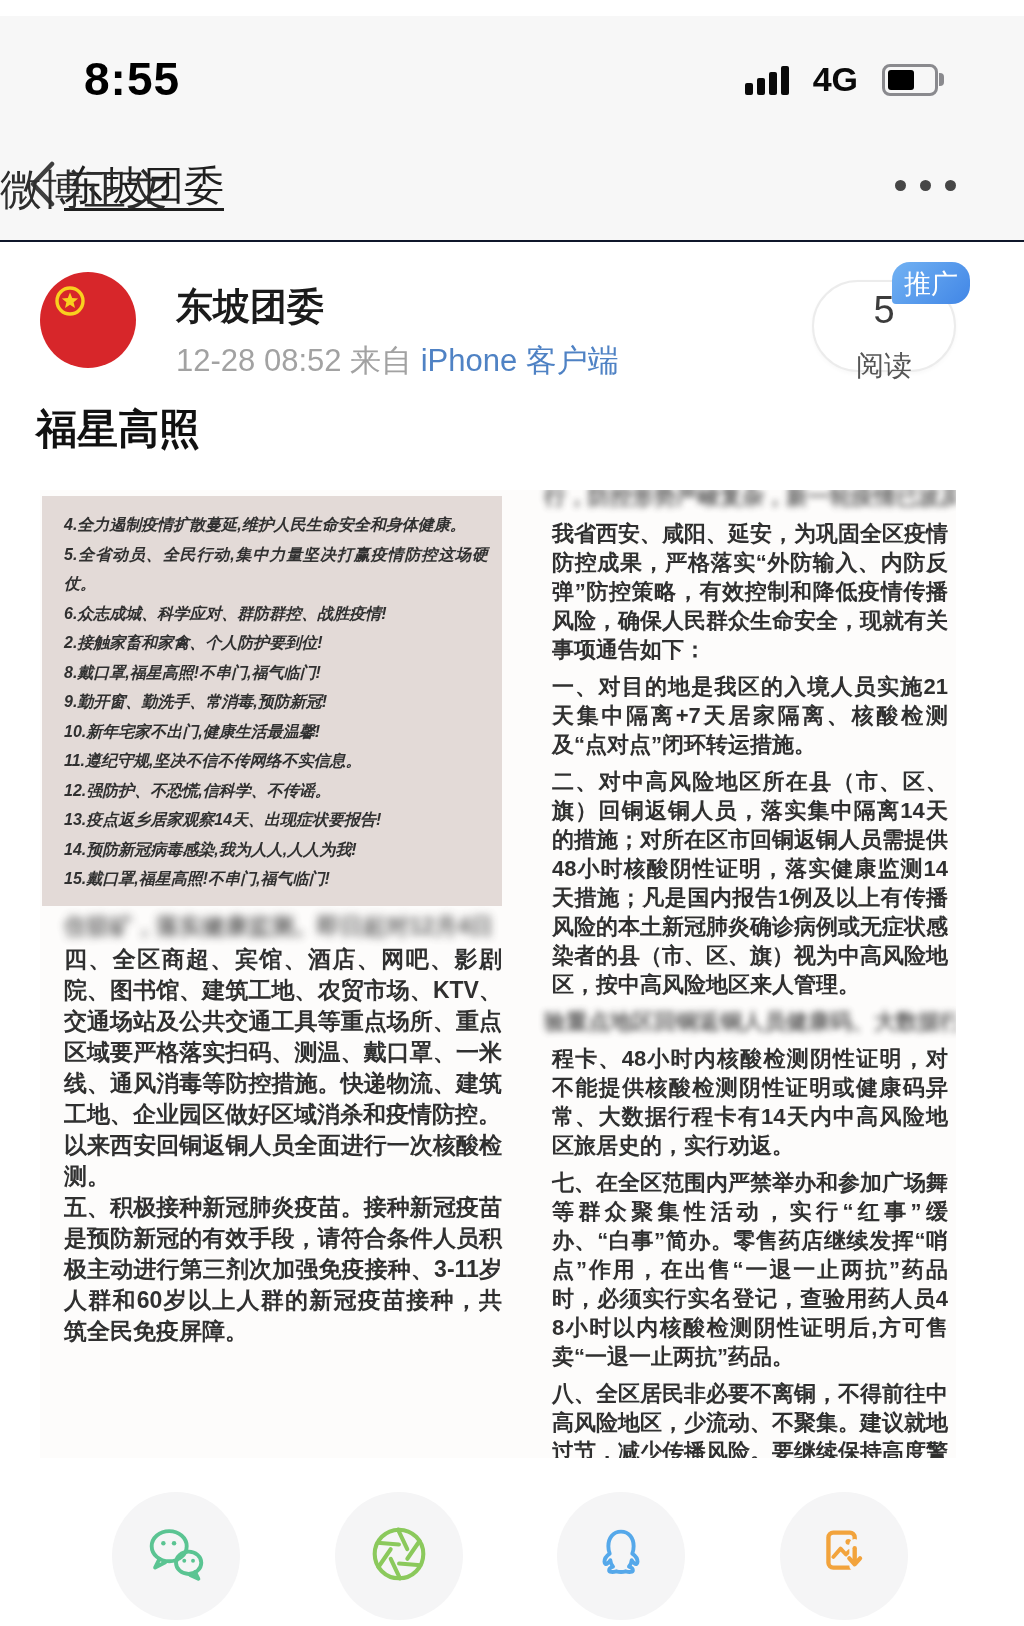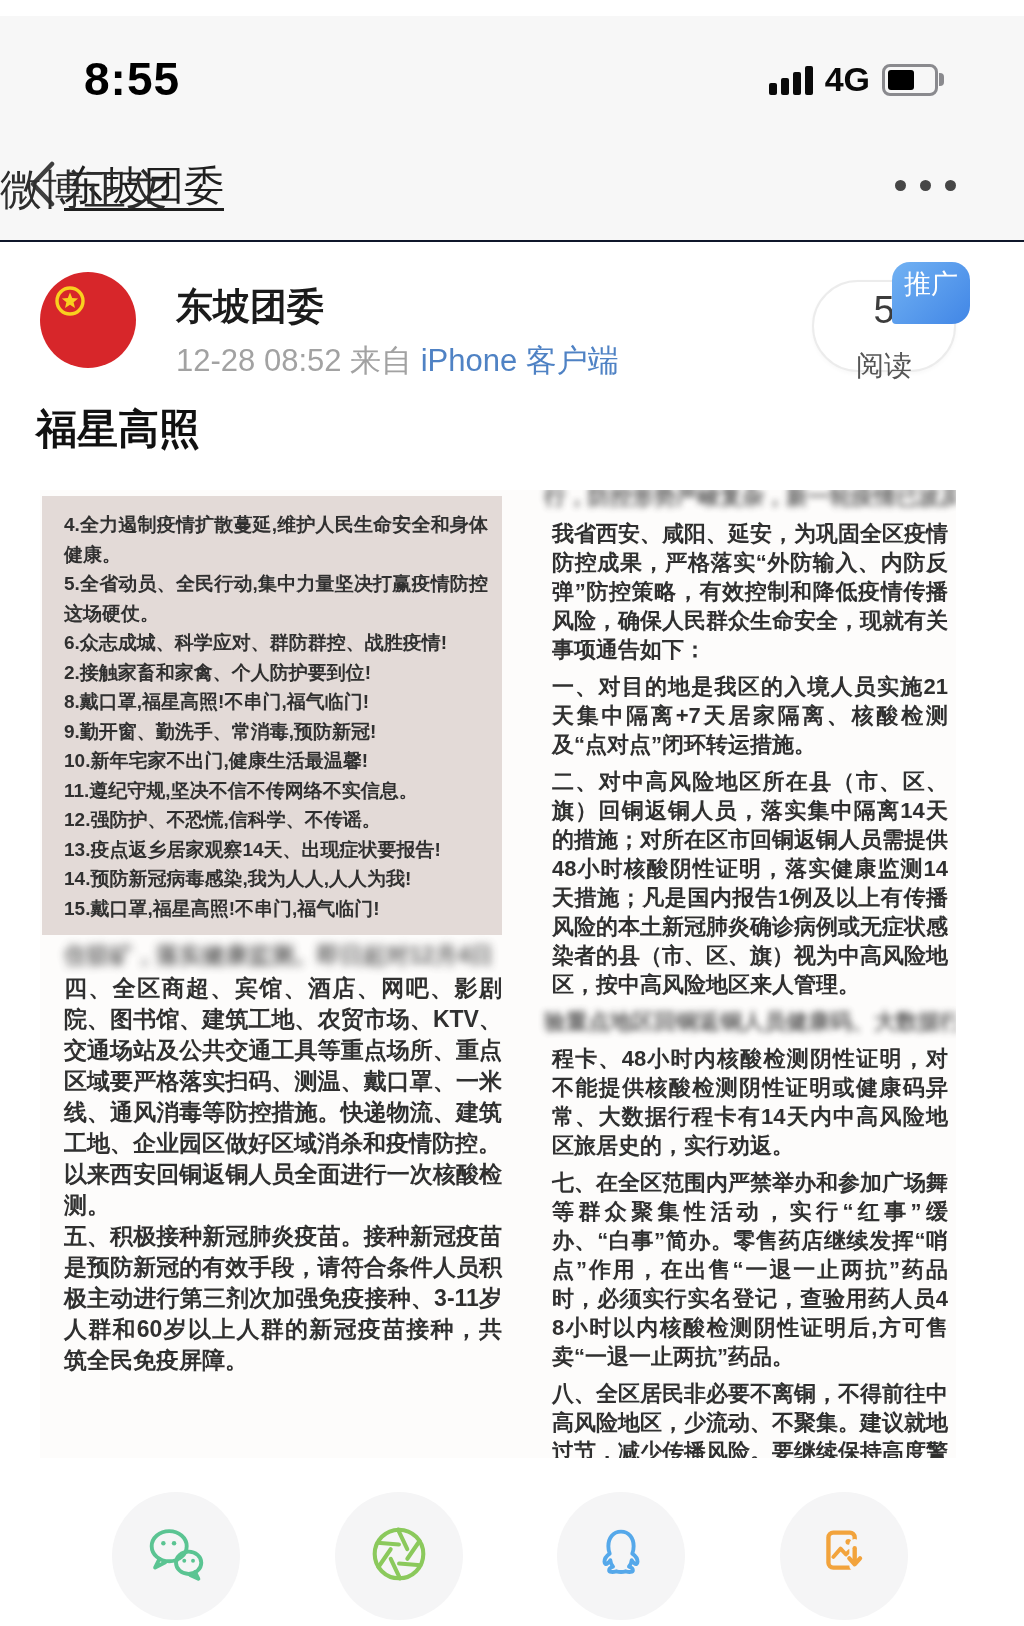--- a/index.html
+++ b/index.html
@@ -4,21 +4,21 @@
 <style>
   html,body{margin:0;padding:0;}
   body{
     width:1024px;height:1626px;position:relative;overflow:hidden;background:#fff;
     font-family:"Liberation Sans","DejaVu Sans",sans-serif;color:#222;
   }
   
   .topbars{position:absolute;top:0;left:0;right:0;height:224px;background:#f7f7f7;
     border-bottom:2px solid #0f172a;margin-top:16px;}
   .time{position:absolute;left:84px;top:36px;font-size:46px;font-weight:700;color:#000;letter-spacing:1px;}
-  .status-right{position:absolute;right:86px;top:44px;display:flex;align-items:center;gap:12px;}
+  .status-right{position:absolute;right:86px;top:44px;display:flex;align-items:center;gap:24px;}
   .signal-bars{display:flex;align-items:flex-end;gap:4px;height:30px;}
   .signal-bars i{width:8px;background:#0a0a0a;border-radius:2px;display:block;}
   .sb1{height:12px}.sb2{height:17px}.sb3{height:23px}.sb4{height:29px}
   .net-label{font-size:34px;font-weight:600;color:#0a0a0a;}
   .battery{width:50px;height:26px;border:3px solid #8a8a8e;border-radius:8px;position:relative;background:#f7f7f7;}
   .battery .level{position:absolute;left:3px;top:3px;bottom:3px;width:26px;background:#000;border-radius:3px;}
   .battery .nub{position:absolute;right:-9px;top:6px;width:5px;height:13px;background:#8a8a8e;border-radius:0 4px 4px 0;}
   
   .back-btn{position:absolute;left:28px;top:142px;display:flex;align-items:center;gap:8px;cursor:pointer;}
   .back-label{font-size:40px;color:#1f1f1f;font-weight:500;text-decoration:underline;
@@ -29,32 +29,32 @@
   
   .avatar{position:absolute;left:40px;top:272px;width:96px;height:96px;border-radius:50%;cursor:pointer;}
   .author{position:absolute;left:176px;top:282px;font-size:37px;font-weight:700;color:#1b1b1b;cursor:pointer;}
   .meta{position:absolute;left:176px;top:340px;font-size:31px;color:#a2a2a2;}
   .meta .link{color:#4f82c4;cursor:pointer;}
   .reads-pill{position:absolute;left:812px;top:280px;width:140px;height:88px;background:#fff;
     border:2px solid #ececec;border-radius:46px;text-align:center;box-shadow:0 2px 4px rgba(0,0,0,.03);}
   .reads-count{font-size:38px;color:#3c3c3c;margin-top:9px;line-height:1.05;}
   .reads-label{font-size:28px;color:#565656;margin-top:16px;}
   .promo-badge{position:absolute;left:892px;top:262px;background:linear-gradient(135deg,#72b2f3,#4186e6);
-    color:#fff;font-size:27px;padding:4px 12px 22px;border-radius:18px 18px 18px 4px;}
+    color:#fff;font-size:27px;padding:4px 12px 2px;border-radius:18px 18px 18px 4px;}
   .post-body{position:absolute;left:36px;top:402px;font-size:41px;font-weight:600;color:#111;}
   
   .photo{position:absolute;left:40px;top:490px;width:916px;height:968px;overflow:hidden;
     background:#fdfcfb;cursor:pointer;}
   .photo-inner{display:flex;gap:42px;}
   .col-left{width:462px;flex:none;}
   .col-right{width:412px;flex:none;margin-top:-8px;}
   .photo p, .photo li{font-weight:700;color:#303030;word-break:break-all;}
   .highlight{background:#e3dad7;margin:6px 0 0 2px;padding:14px 14px 12px 22px;}
   .highlight ul{margin:0;padding:0;list-style:none;}
-  .highlight li{font-size:19px;line-height:29.5px;text-align:justify;}
+  .highlight li{font-size:16px;line-height:29.5px;text-align:justify;font-style:italic;}
   .blurred{filter:blur(4px);opacity:.8;font-weight:700;color:#3a3a3a;white-space:nowrap;overflow:hidden;}
   .left-blur{font-size:23px;line-height:32px;margin:4px 0 2px 24px;}
   .col-left .paras p{margin:0;font-size:23px;line-height:31px;text-align:justify;padding-left:24px;}
   .col-right .blurred{font-size:22px;line-height:29px;filter:blur(3px);}
   .col-right p{margin:8px;font-size:22px;line-height:29px;text-align:justify;}
   
   .toolbar{position:absolute;left:112px;top:1492px;width:796px;display:flex;justify-content:space-between;}
   .tool-btn{width:128px;height:128px;border-radius:50%;background:#f5f5f6;display:flex;
     align-items:center;justify-content:center;cursor:pointer;}
 </style>

